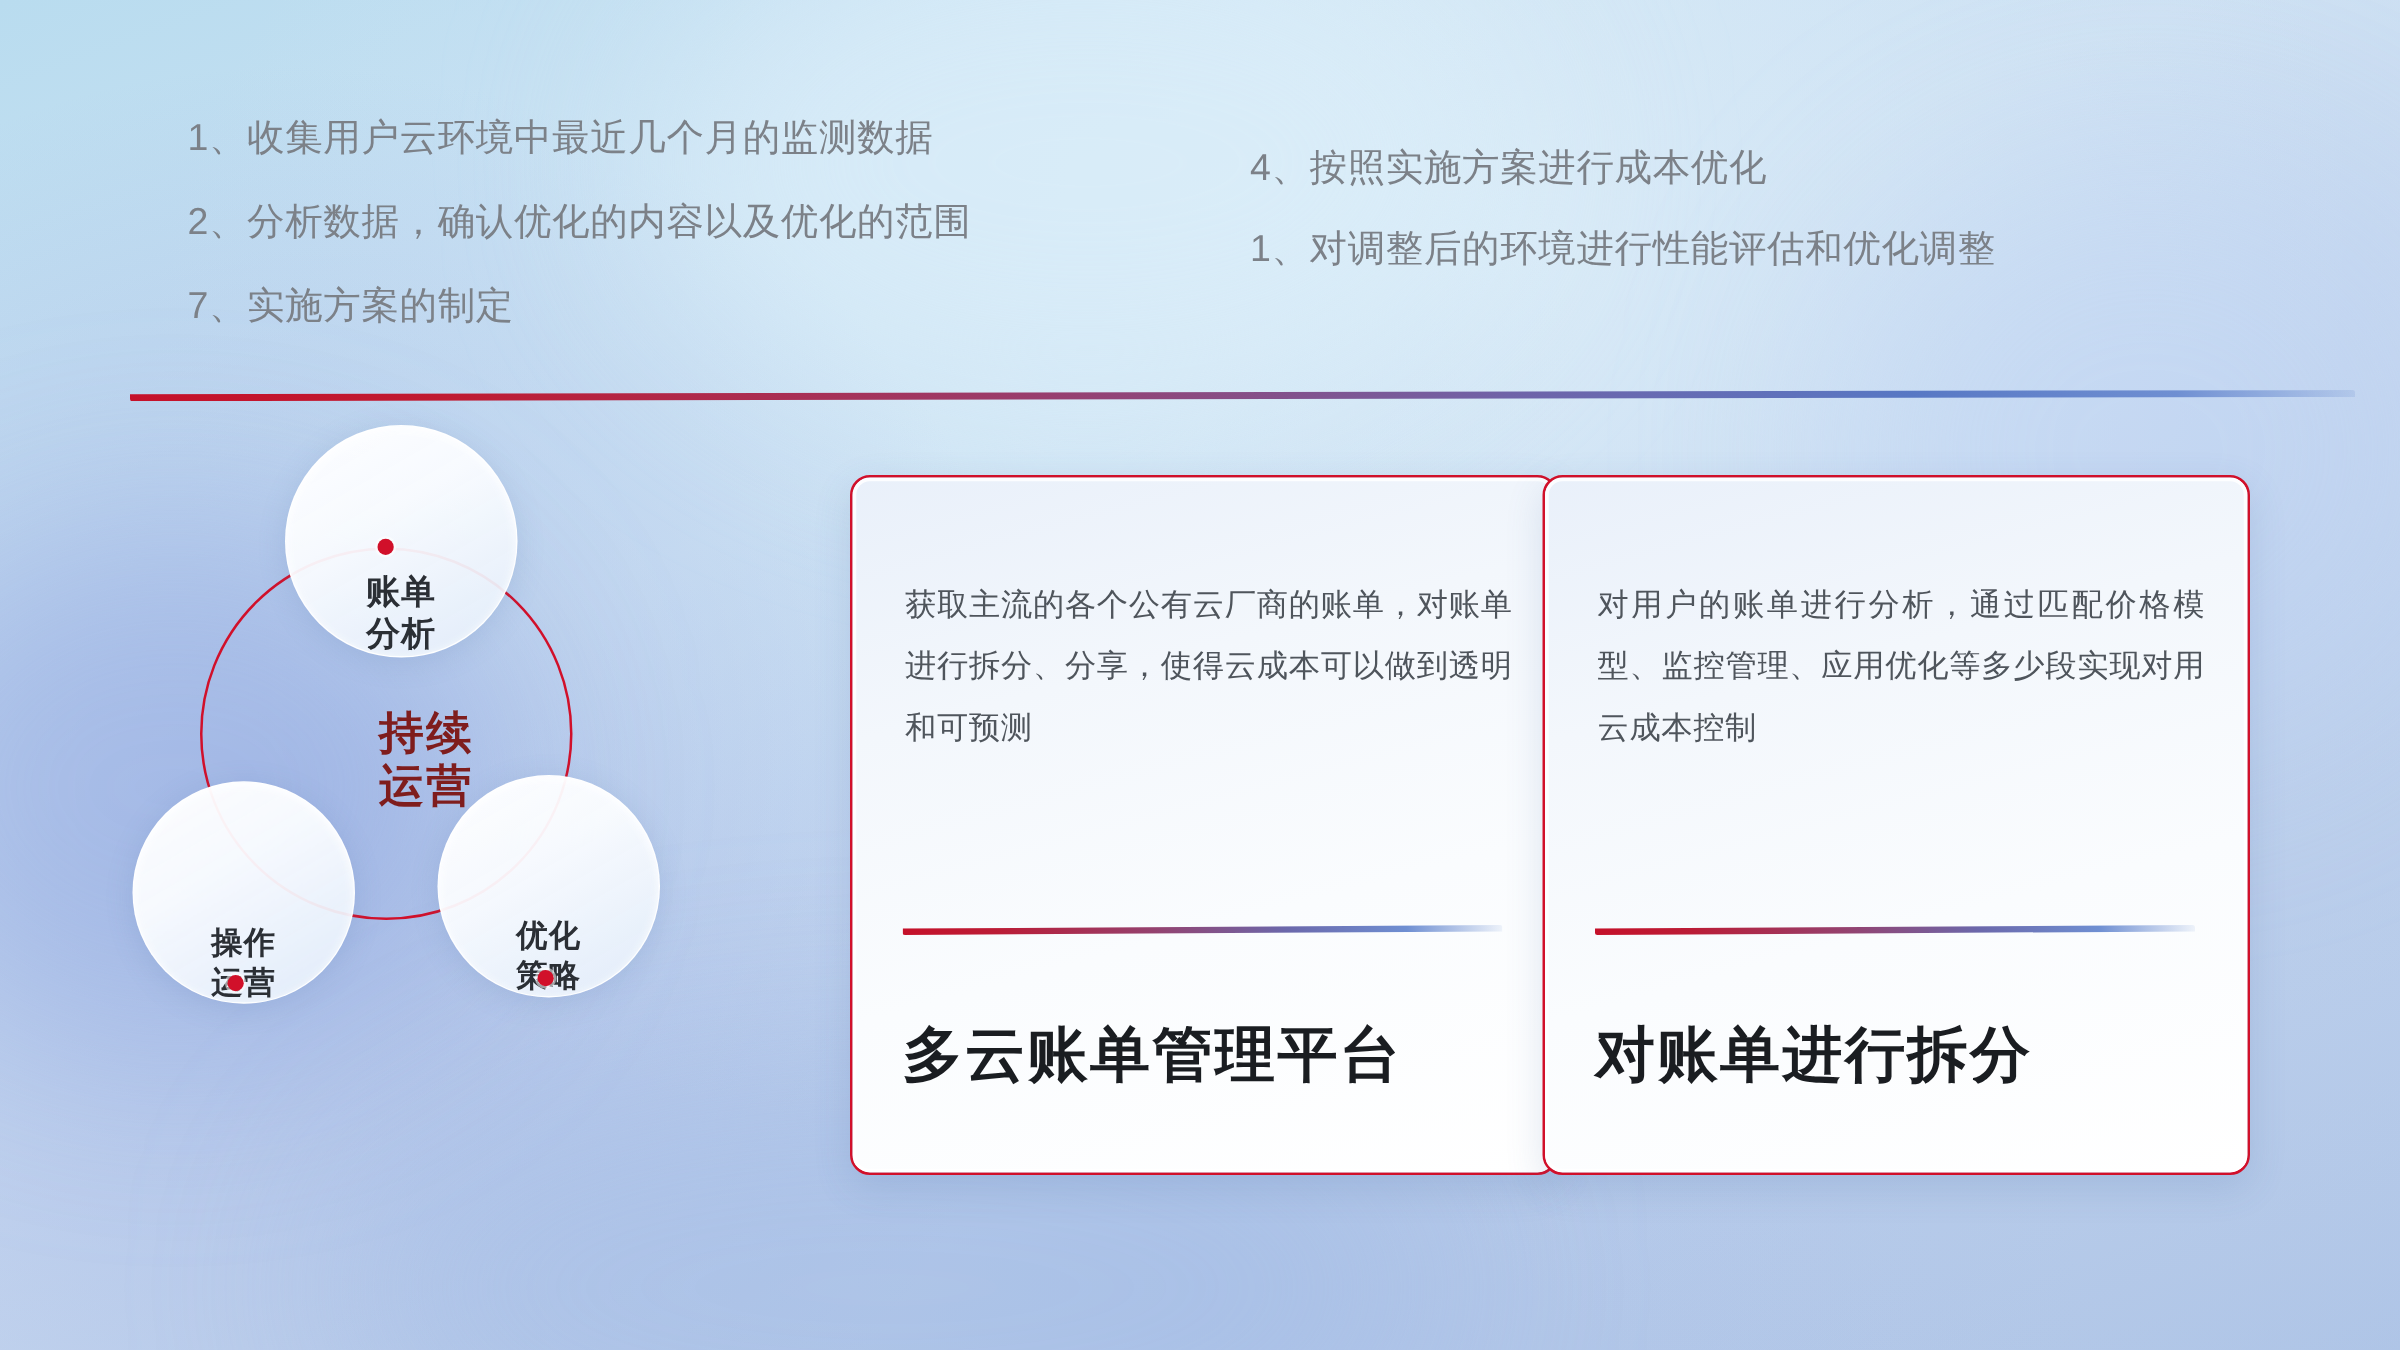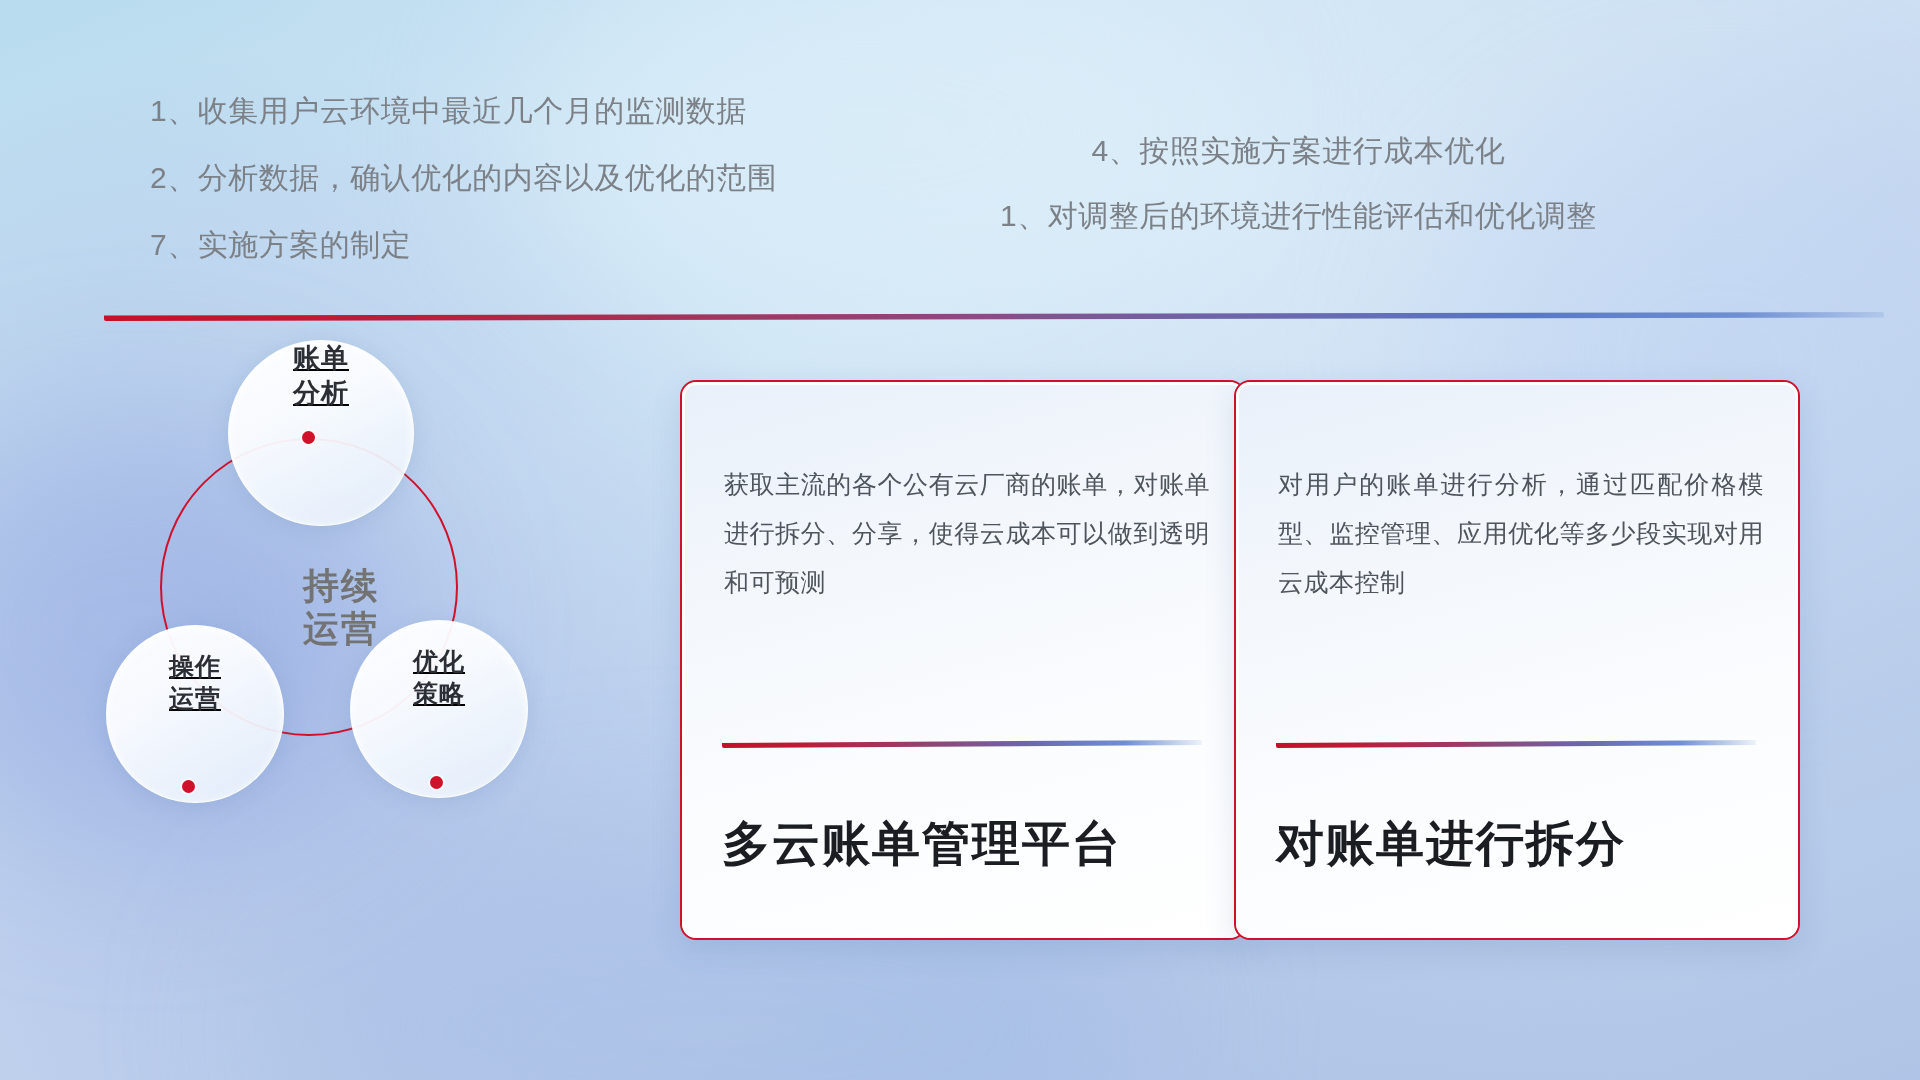--- a/index.html
+++ b/index.html
@@ -18,21 +18,21 @@
   .bg-blob { position:absolute; border-radius:50%; filter:blur(80px); pointer-events:none; }
   .blob-a { left:-120px; top:420px; width:520px; height:420px; background:rgba(140,164,224,0.42); }
   .blob-b { left:520px; top:-80px; width:700px; height:420px; background:rgba(222,240,250,0.6); }
   .blob-c { right:-60px; top:120px; width:520px; height:480px; background:rgba(196,216,243,0.45); }
   .blob-d { left:260px; top:840px; width:900px; height:380px; background:rgba(160,186,230,0.38); }
 
   
   .top-lists { position:absolute; left:0; top:0; width:1920px; height:300px; }
   .list-col { position:absolute; }
   .list-col-left { left:150px; top:96px; }
-  .list-col-right { left:1000px; top:136px;text-align:center; }
+  .list-col-right { left:1000px; top:120px; }
   .list-item {
     color:#7c8188; font-size:30px; line-height:1.0;
     margin-bottom:37px; white-space:nowrap; letter-spacing:0.5px;
     font-weight:400;
   }
   .list-col-right .list-item { margin-bottom:35px; }
 
   
   .main-divider {
     position:absolute; left:104px; top:312px; width:1780px; height:9px;
@@ -41,41 +41,41 @@
     border-radius:2px;
   }
 
   
   .diagram { position:absolute; left:100px; top:350px; width:500px; height:570px; }
   .bubble {
     position:absolute; border-radius:50%;
     background:linear-gradient(150deg, rgba(255,255,255,0.97) 0%, rgba(250,252,255,0.95) 40%, rgba(228,238,250,0.92) 100%);
     border:1.5px solid rgba(255,255,255,0.95);
     box-shadow:0 4px 22px rgba(90,120,170,0.18), inset 0 2px 8px rgba(255,255,255,0.9);
-    display:flex; align-items:flex-start; justify-content:center; text-align:center;text-decoration:underline;
+    display:flex; align-items:flex-end; justify-content:center; text-align:center;
   }
   .bubble span {
     color:#2b2f35; font-size:27px; font-weight:700; line-height:1.28; letter-spacing:1px;
     white-space:pre-line;
   }
   .bubble-top   { left:128px; top:-10px; width:186px; height:186px; }
   .bubble-left  { left:6px;   top:275px; width:178px; height:178px; }
   .bubble-right { left:250px; top:270px; width:178px; height:178px; }
   .bubble-left span, .bubble-right span { font-size:25px;margin-top:24px; }
 
   .ring {
     position:absolute; left:60px; top:88px; width:298px; height:298px;
     border-radius:50%; border:2.5px solid #d1102a;
   }
   .ring-center {
     position:absolute; left:60px; top:88px; width:298px; height:298px;
     display:flex; align-items:center; justify-content:center;
   }
   .ring-center span {
-    color:#737373; font-size:36px; font-weight:800; line-height:1.2;
+    color:#7f1d1d; font-size:36px; font-weight:800; line-height:1.2;
     text-align:center; white-space:pre-line; letter-spacing:2px;
     transform:translate(32px, 20px);
   }
   .node-dot {
     position:absolute; width:13px; height:13px; border-radius:50%;
     background:#d1102a; box-shadow:0 0 0 2px rgba(255,255,255,0.55);
   }
   .dot-top   { left:202px; top:81px; }
   .dot-left  { left:82px;  top:430px; }
   .dot-right { left:330px; top:426px; }

